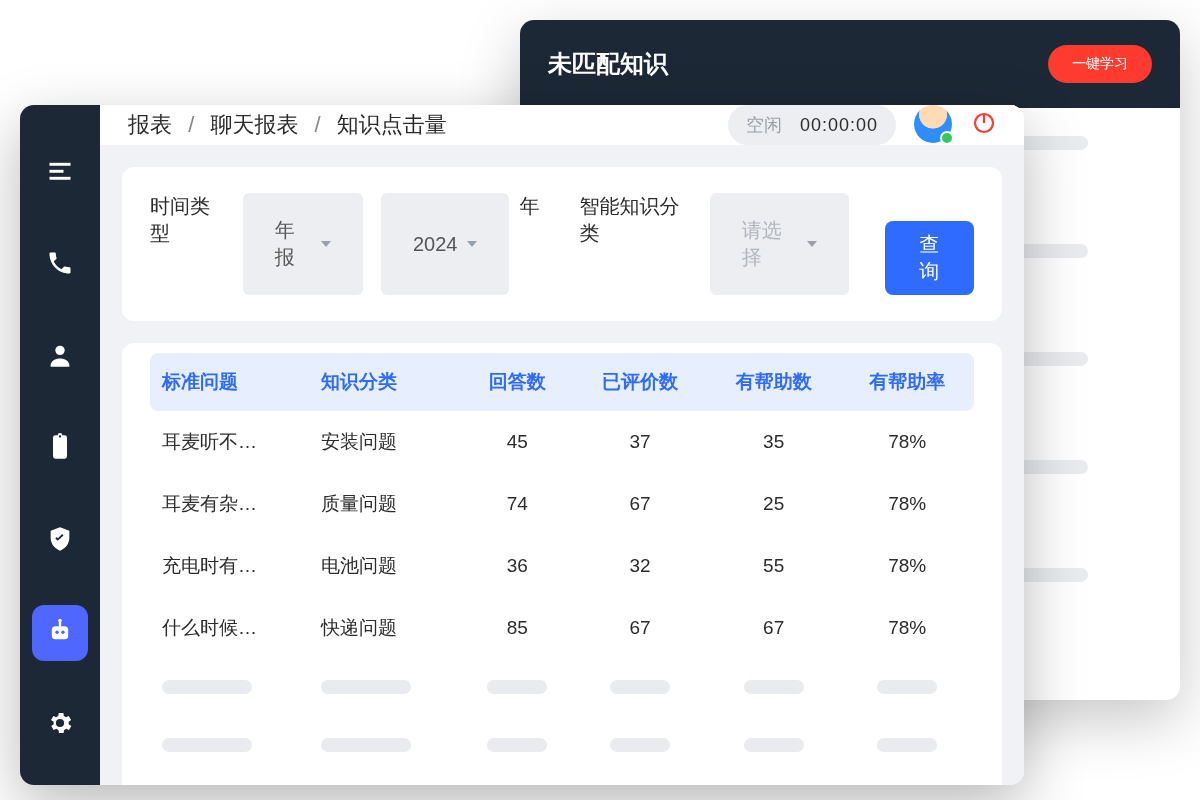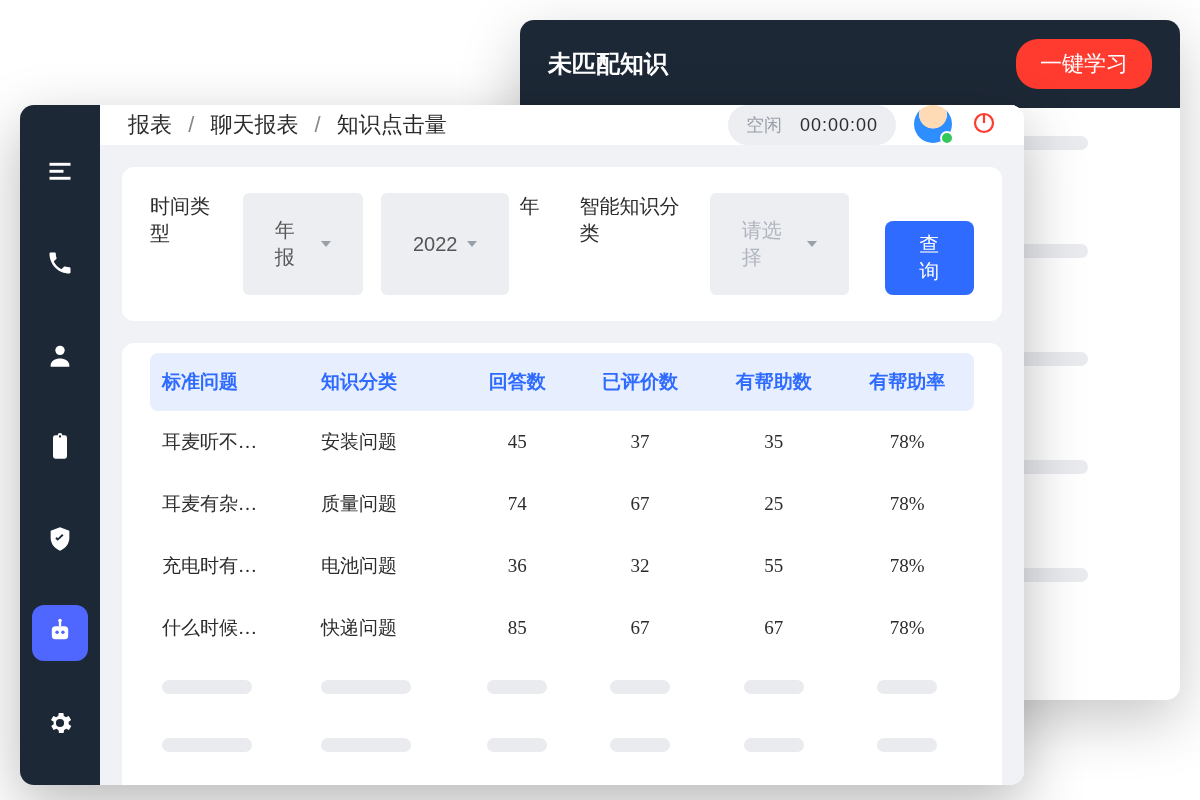--- a/index.html
+++ b/index.html
@@ -30,21 +30,21 @@
 .back-title {
   color: #fff;
   font-size: 24px;
   font-weight: 600;
   flex: 1;
 }
 .learn-btn {
   background: #ff3b30;
   color: #fff;
   border: none;
-  font-size: 22px;
+  font-size: 14px;
   padding: 10px 24px;
   border-radius: 22px;
   cursor: pointer;
 }
 .back-body {
   padding: 28px 32px;
 }
 .back-body .skel {
   height: 14px;
   background: #e9ebef;
@@ -202,21 +202,20 @@
   text-align: left;
   padding: 16px 12px;
 }
 th:first-child { border-radius: 8px 0 0 8px; }
 th:last-child  { border-radius: 0 8px 8px 0; text-align: center; }
 th.num, td.num { text-align: center; }
 td {
   font-size: 19px;
   color: #2c2c2c;
   padding: 18px 12px;
-  font-family: Liberation Serif, serif;
 }
 .skel-cell {
   height: 14px;
   background: #e9ebef;
   border-radius: 7px;
   width: 60px;
   display: inline-block;
 }
 .skel-cell.wide { width: 90px; }
 </style>
@@ -316,21 +315,21 @@
       </div>
     </div>
 
     <div class="filter-card">
       <span class="lbl">时间类型</span>
       <div class="select">
         <span>年报</span>
         <span class="chev"></span>
       </div>
       <div class="select">
-        <span>2022</span>
+        <span>2024</span>
         <span class="chev"></span>
       </div>
       <span class="year-suffix">年</span>
       <span class="lbl" style="margin-left:22px">智能知识分类</span>
       <div class="select placeholder">
         <span>请选择</span>
         <span class="chev"></span>
       </div>
       <div class="spacer"></div>
       <button class="query-btn">查询</button>

